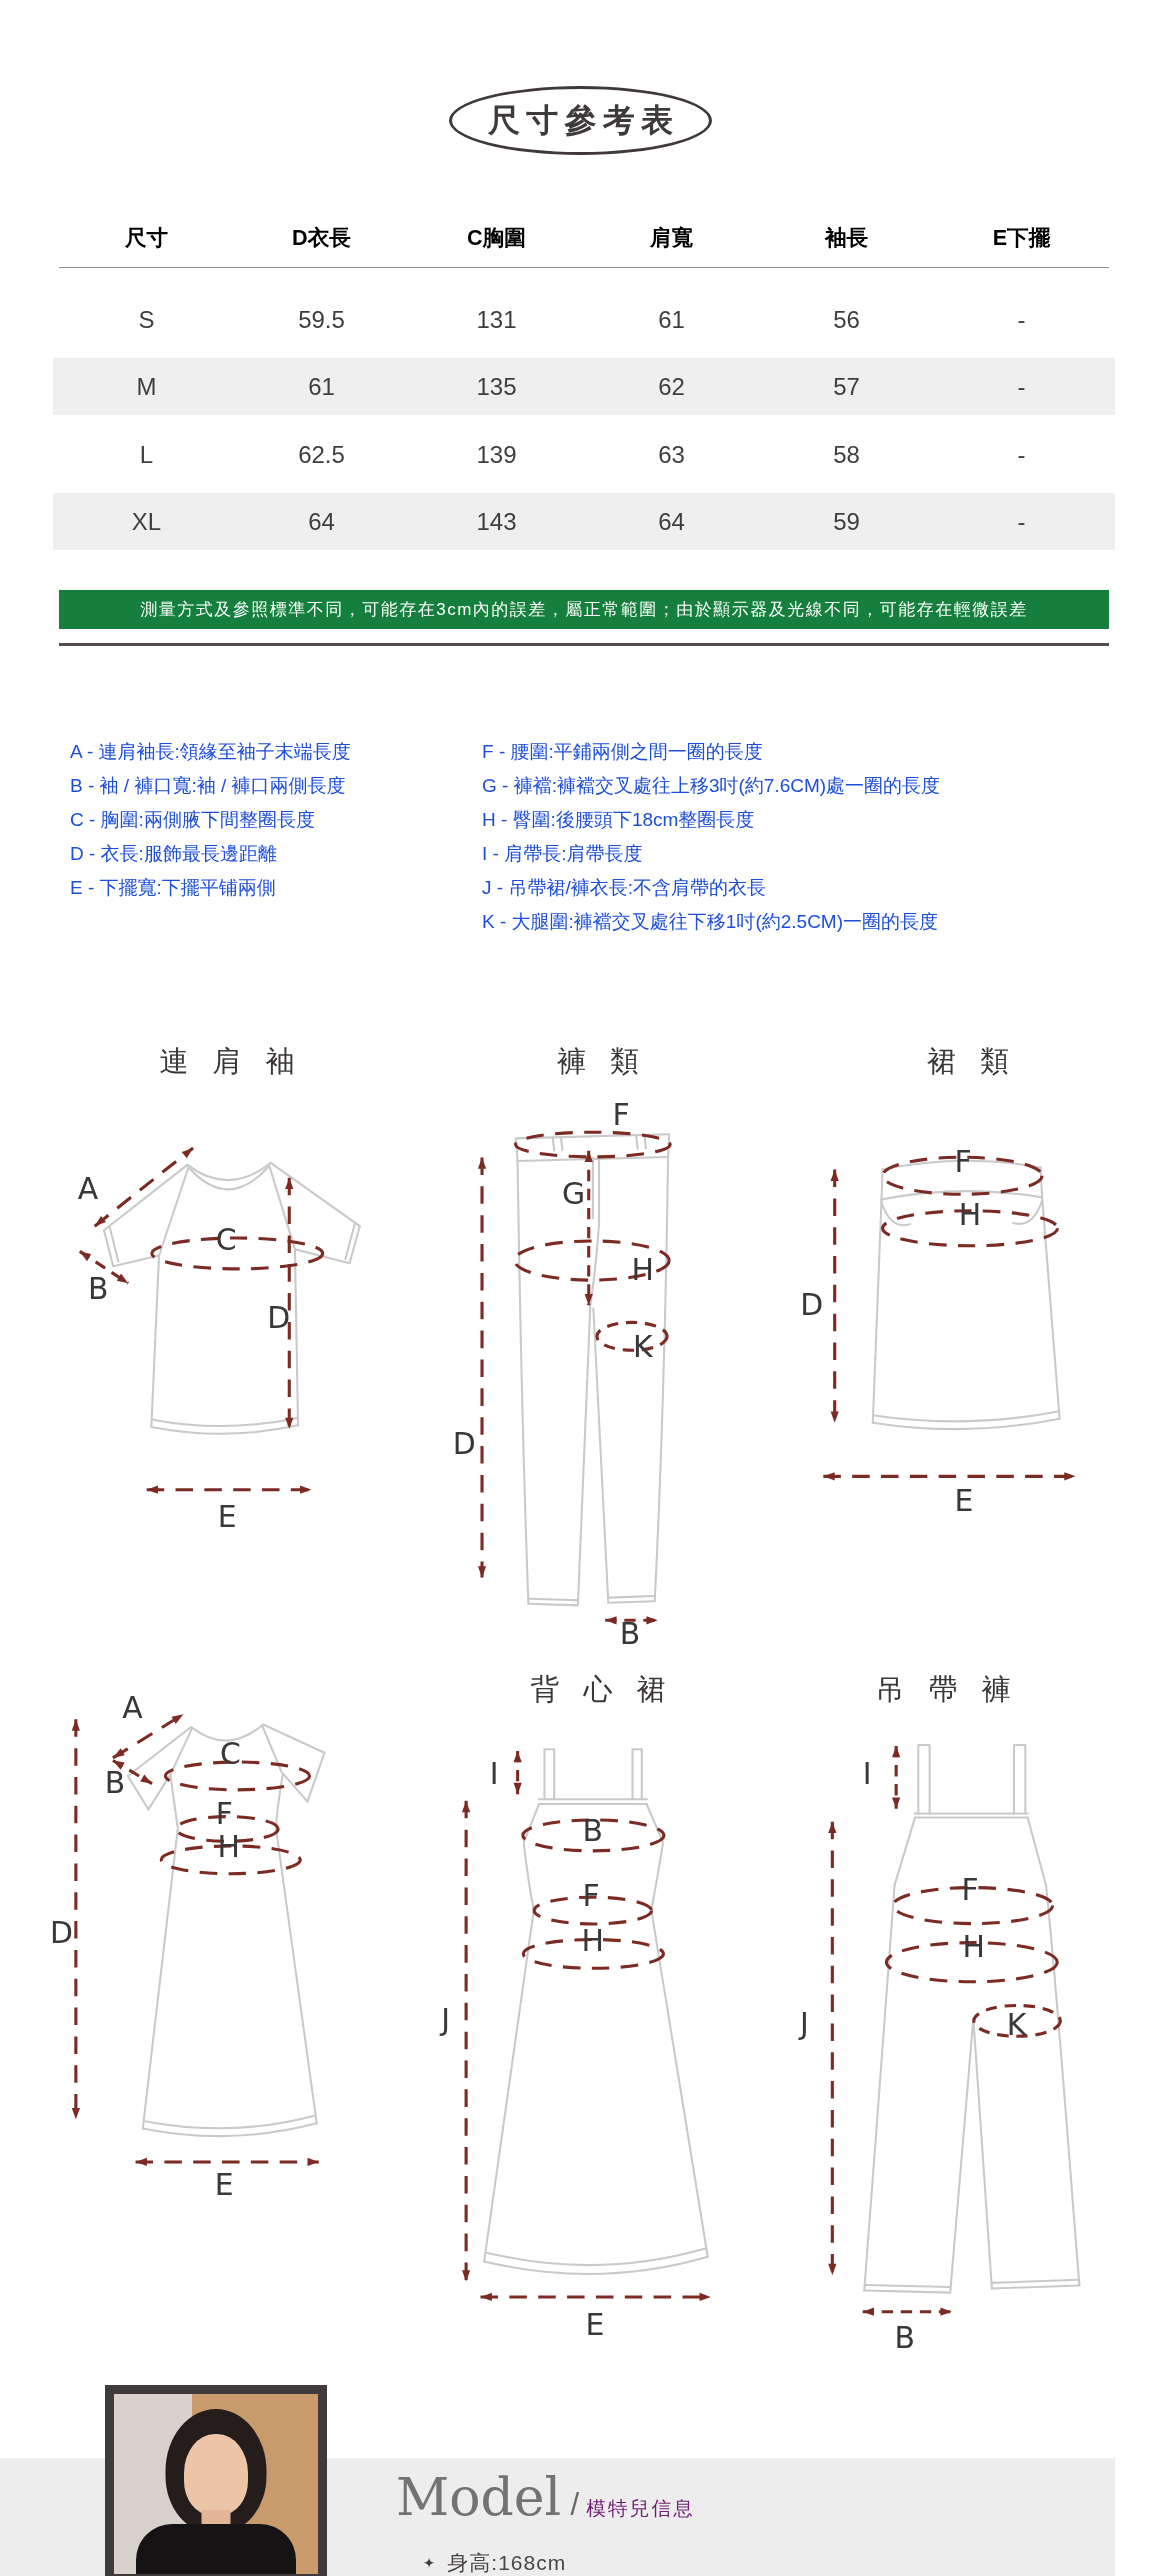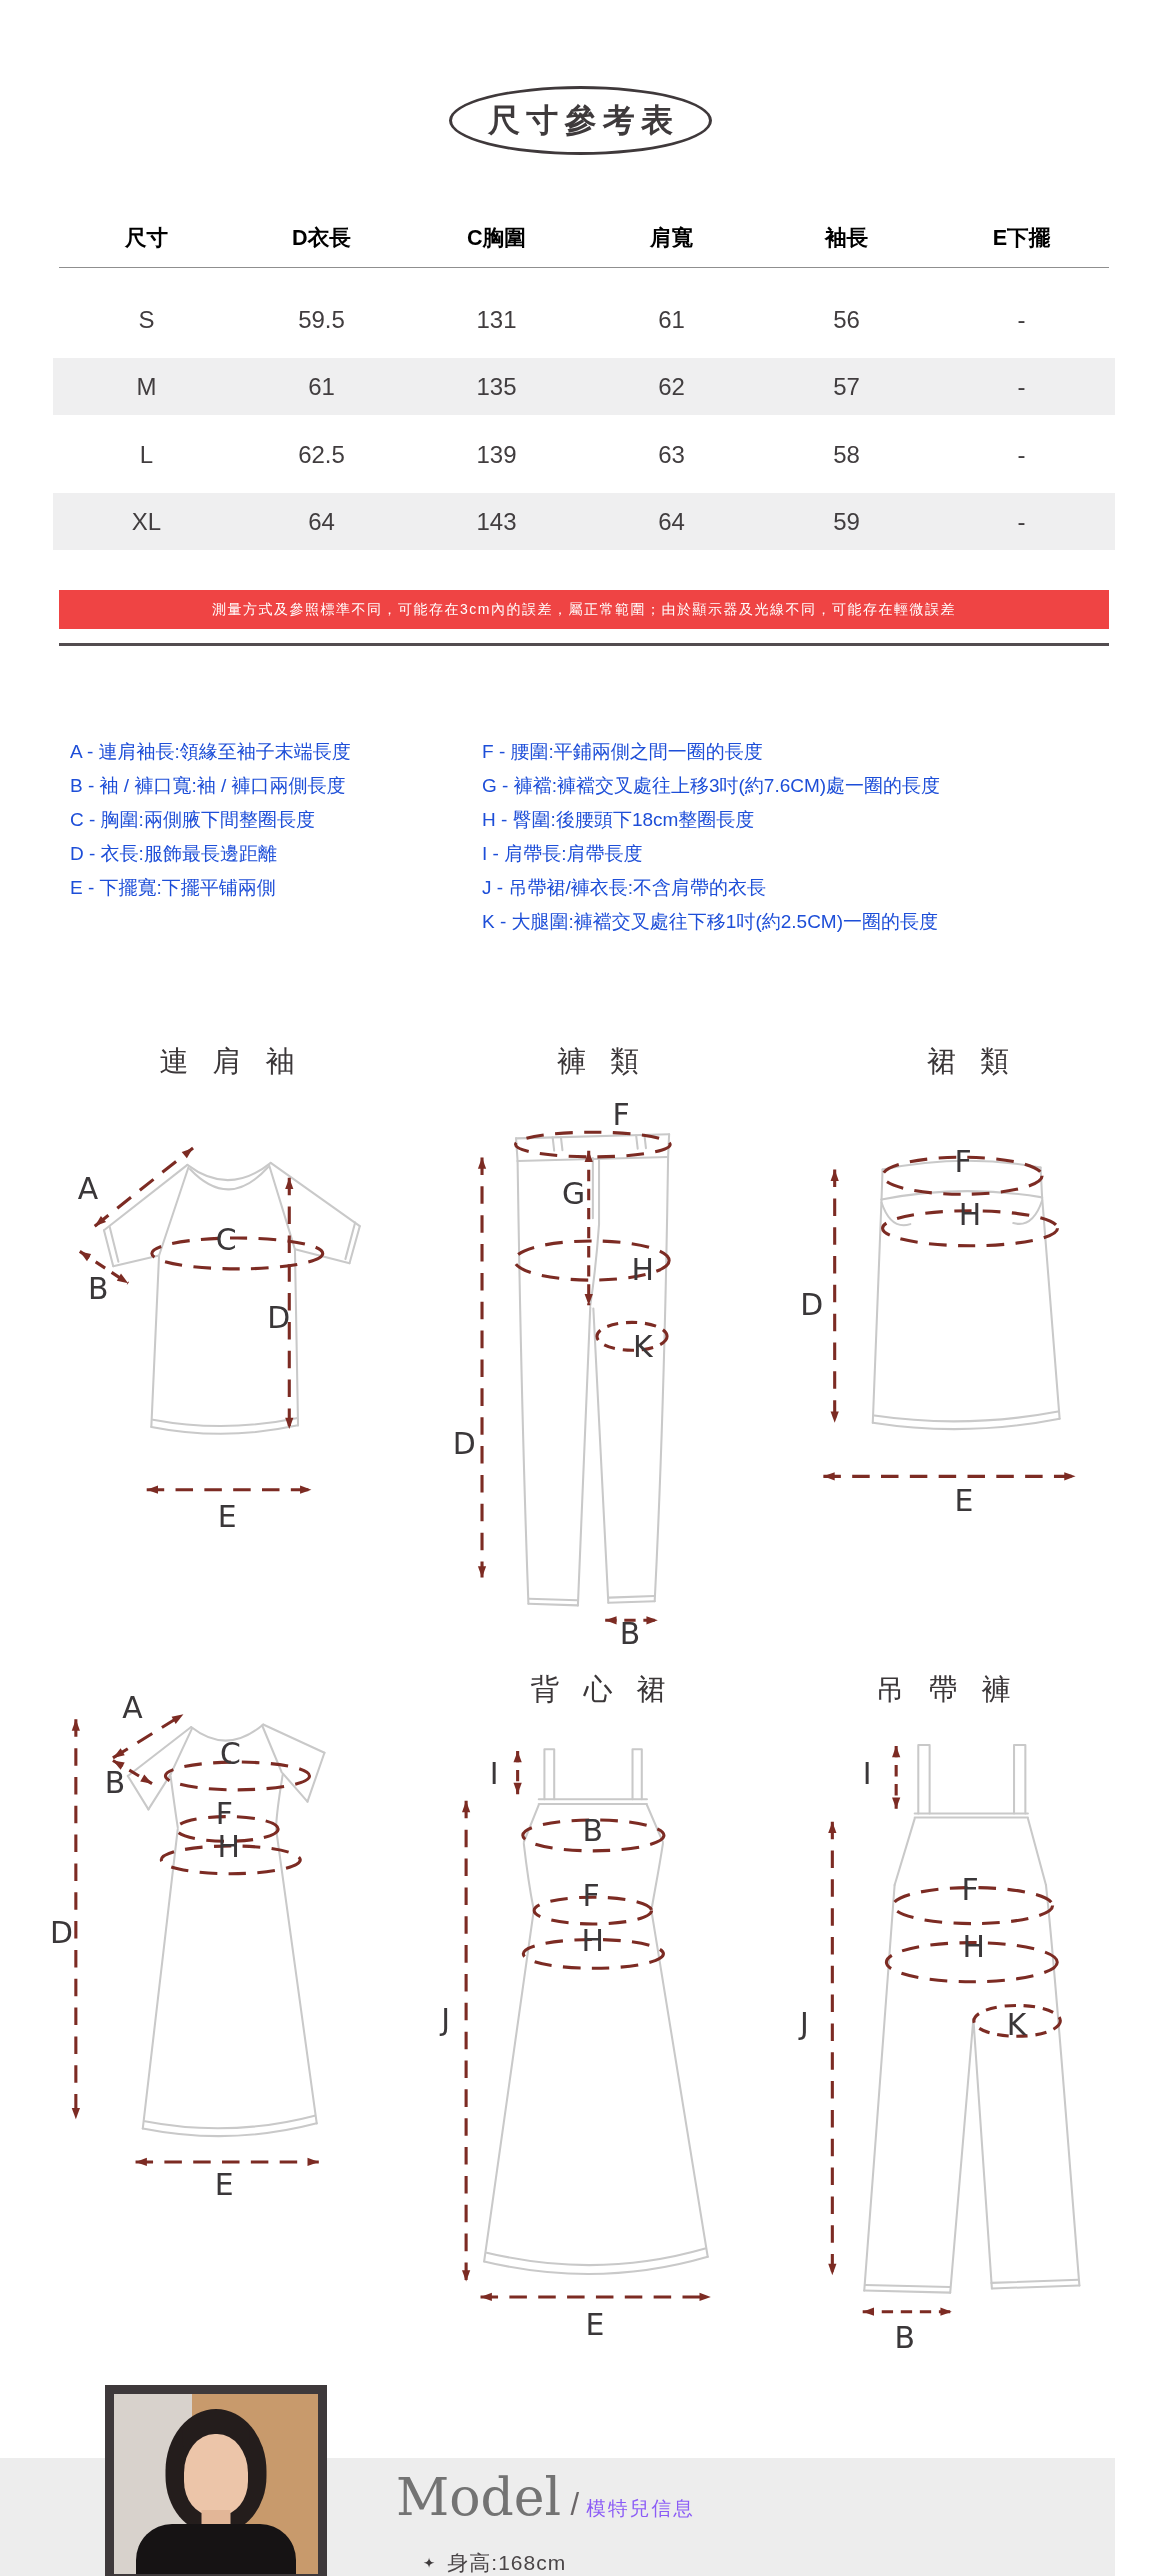--- a/index.html
+++ b/index.html
@@ -25,22 +25,22 @@
   .trow {
     position:absolute; left:0; width:1168px; height:67px;
     display:flex; align-items:center; padding:0 59px; box-sizing:border-box;
     font-size:24px; color:#413d3f;
   }
   .row-bg { position:absolute; left:53px; right:53px; top:4.6px; bottom:4.6px; background:#efeff0; z-index:0; }
   .trow.r0 { top:286px; } .trow.r1 { top:353px; } .trow.r2 { top:421px; } .trow.r3 { top:488px; }
   
   .disclaimer-bar {
     position:absolute; top:590px; left:59px; width:1050px; height:39px;
-    background:#ef4444; color:#ffffff; display:flex; align-items:center; justify-content:center;
-    font-size:14px; letter-spacing:1.5px;
+    background:#15803d; color:#ffffff; display:flex; align-items:center; justify-content:center;
+    font-size:17px; letter-spacing:1.5px;
   }
   .sub-divider { position:absolute; top:643px; left:59px; width:1050px; height:2.6px; background:#524c4f; }
   
   .legend { position:absolute; top:735px; font-size:19px; line-height:34px; color:#1d4ed8; white-space:nowrap; }
   .legend-left { left:70px; }
   .legend-right { left:482px; }
   
   .diagram { position:absolute; }
   .diagram-title {
     height:36px; line-height:36px; text-align:center; font-size:29px;
@@ -60,21 +60,21 @@
     background:linear-gradient(90deg,#d8d2cc 0%,#d8d2cc 38%,#c89a6c 38%,#c89a6c 100%);
   }
   .hair { position:absolute; left:50%; transform:translateX(-50%); top:14.4px; width:101px; height:124px; background:#241d1c; border-radius:50% 50% 46% 46%; }
   .face { position:absolute; left:50%; transform:translateX(-50%); top:40px; width:64px; height:81px; background:#ecc5a9; border-radius:48% 48% 42% 42%; }
   .bangs { position:absolute; left:50%; transform:translateX(-50%); top:36px; width:67px; height:27px; background:#241d1c; border-radius:0 0 100% 100%; }
   .neck { position:absolute; left:50%; transform:translateX(-50%); top:116px; width:29px; height:31px; background:#e2b697; }
   .shoulders { position:absolute; left:50%; transform:translateX(-50%); bottom:-7.2px; width:160px; height:57px; background:#161314; border-radius:36px 36px 0 0; }
   .model-heading { position:absolute; top:2467px; left:396px; white-space:nowrap; }
   .model-en { font-family:"DejaVu Serif", serif; font-size:52px; color:#737373; }
   .model-slash { font-size:31px; color:#6b6668; margin:0 7.2px 0 9.3px; }
-  .model-zh { font-size:19.6px; color:#8b5cf6; letter-spacing:2.1px; }
+  .model-zh { font-size:19.6px; color:#701a75; letter-spacing:2.1px; }
   .stat { position:absolute; font-size:21px; color:#4a4547; letter-spacing:1px; white-space:nowrap; }
   .stat .bullet { font-size:14.4px; margin-right:11.3px; color:#3e3a3c; vertical-align:2.1px; }
   .stat-0 { top:2549px; left:423px; }
   .stat-2 { top:2549px; left:681px;margin-top:42px; }
 </style>
 </head>
 <body>
 
 <div class="title-oval">
   <span>尺寸參考表</span>

